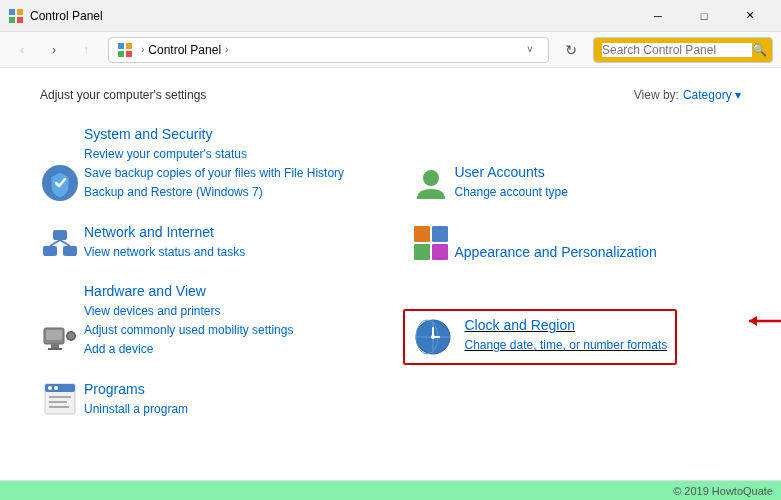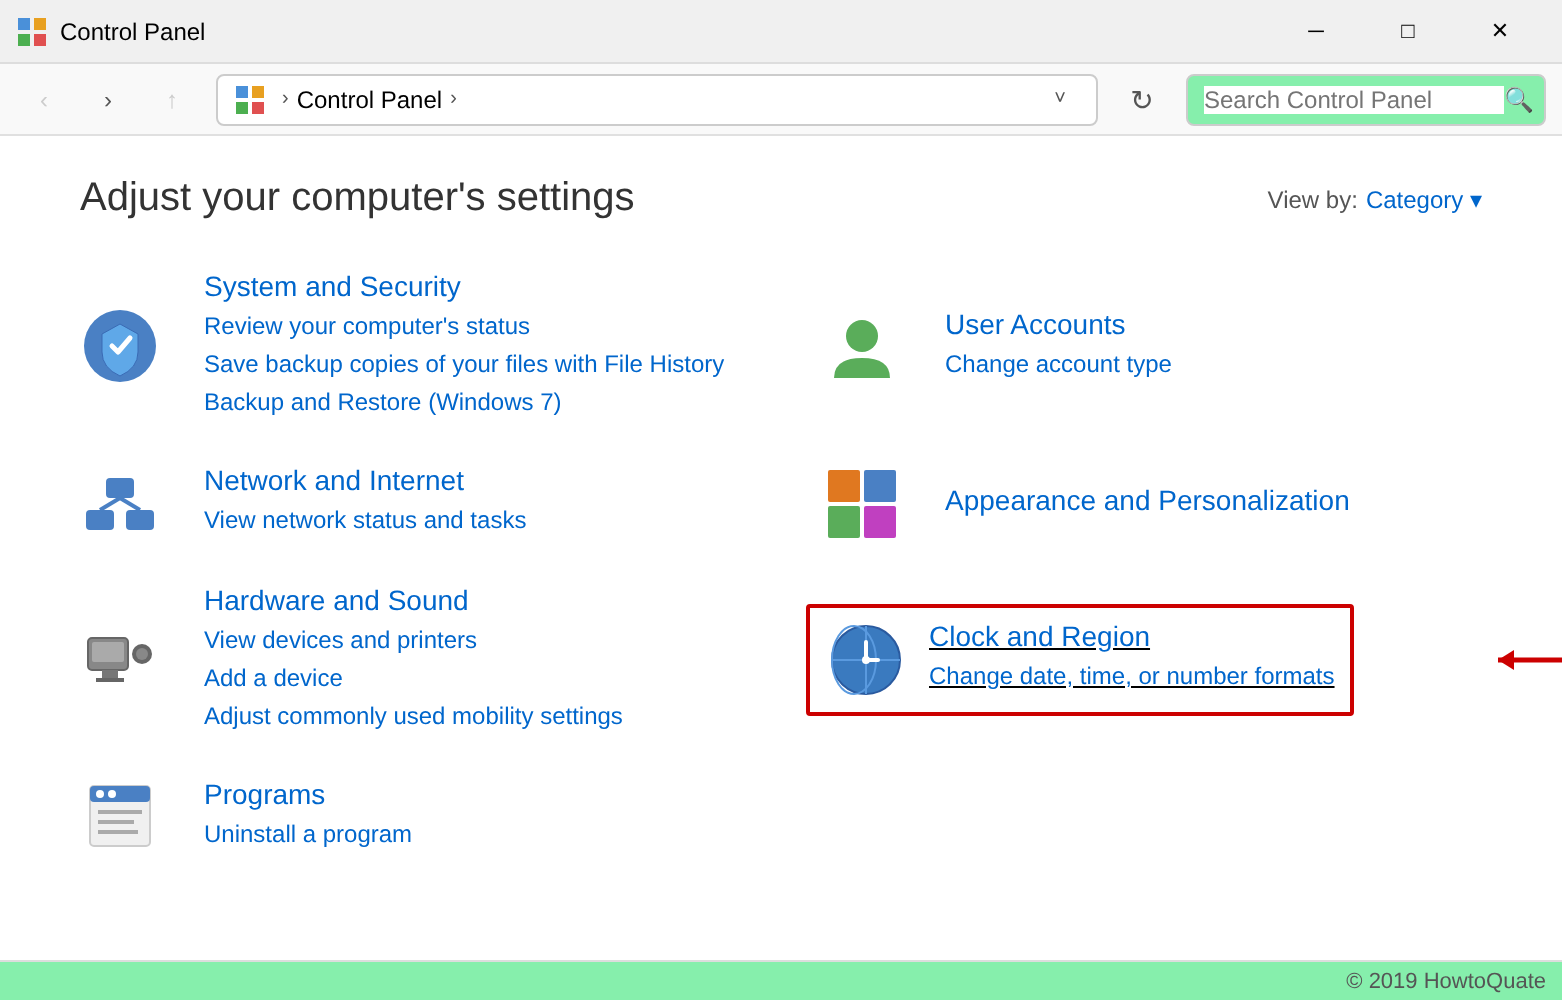--- a/index.html
+++ b/index.html
@@ -124,21 +124,21 @@
 
     .search-bar {
       width: 180px;
       height: 26px;
       border: 1px solid #ccc;
       border-radius: 4px;
       padding: 0 8px;
       font-size: 12px;
       display: flex;
       align-items: center;
-      background: #86efac;
+      background: #eab308;
       margin-left: 4px;
     }
     .search-input {
       border: none;
       outline: none;
       width: 150px;
       font-size: 12px;
       color: #999;
     }
     .search-icon-btn {
@@ -162,21 +162,21 @@
       overflow-y: auto;
     }
 
     .page-header {
       display: flex;
       justify-content: space-between;
       align-items: center;
       margin-bottom: 24px;
     }
     .page-title {
-      font-size: 20px;
+      font-size: 12px;
       font-weight: 300;
       color: #333;
     }
     .view-by {
       font-size: 12px;
       color: #555;
       display: flex;
       align-items: flex-start;
       gap: 4px;
     }
@@ -188,23 +188,23 @@
 
     .categories {
       display: grid;
       grid-template-columns: 1fr 1fr;
       gap: 0;
       column-gap: 40px;
     }
 
     .category-item {
       display: flex;
-      align-items: center;
+      align-items: flex-end;
       margin-bottom: 20px;
-      gap: 22px;
+      gap: 4px;
     }
     .category-icon {
       width: 40px;
       height: 40px;
       flex-shrink: 0;
       display: flex;
       align-items: center;
       justify-content: center;
     }
 
@@ -384,25 +384,25 @@
         <svg width="38" height="38" viewBox="0 0 38 38">
           <rect x="3" y="8" width="20" height="16" rx="2" fill="#888" stroke="#666" stroke-width="1"></rect>
           <rect x="5" y="10" width="16" height="10" rx="1" fill="#aaa"></rect>
           <circle cx="30" cy="16" r="5" fill="#666"></circle>
           <circle cx="30" cy="16" r="3" fill="#888"></circle>
           <rect x="10" y="24" width="8" height="4" fill="#777"></rect>
           <rect x="7" y="28" width="14" height="2" fill="#666"></rect>
         </svg>
       </div>
       <div class="category-content">
-        <a class="category-title">Hardware and Sound</a>
+        <a class="category-title">Hardware and View</a>
         <div class="category-links">
           <a>View devices and printers</a>
+          <a>Adjust commonly used mobility settings</a>
           <a>Add a device</a>
-          <a>Adjust commonly used mobility settings</a>
         </div>
       </div>
     </div>
 
     <div class="category-item arrow-container" style="position:relative;">
       <div class="highlight-box" style="display:flex;align-items:flex-start;gap:12px;padding:6px 8px;">
         <div class="category-icon" style="flex-shrink:0;">
           <svg width="38" height="38" viewBox="0 0 38 38">
             <circle cx="19" cy="19" r="17" fill="#3a7abf" stroke="#2a5a9f" stroke-width="1"></circle>
             <ellipse cx="13" cy="19" rx="11" ry="17" fill="none" stroke="#5a9adf" stroke-width="1"></ellipse>

